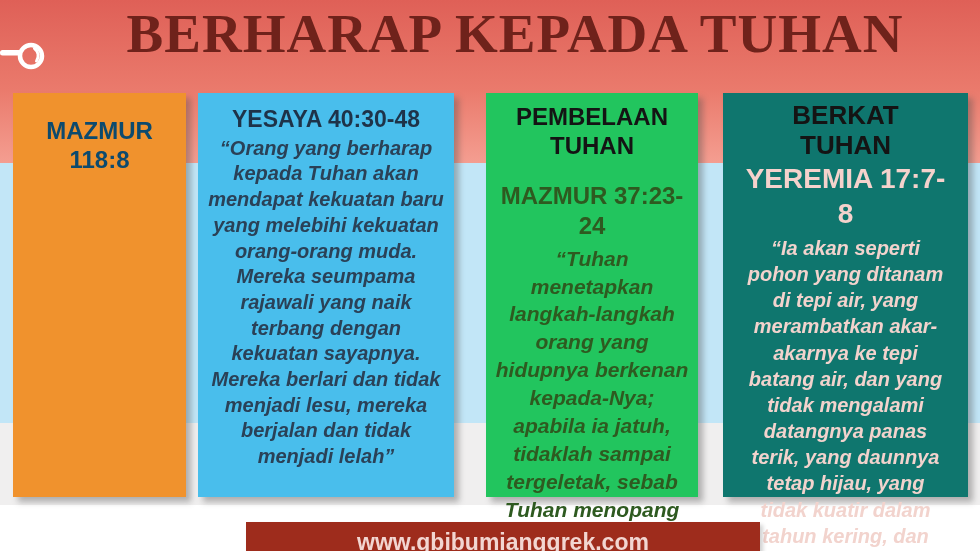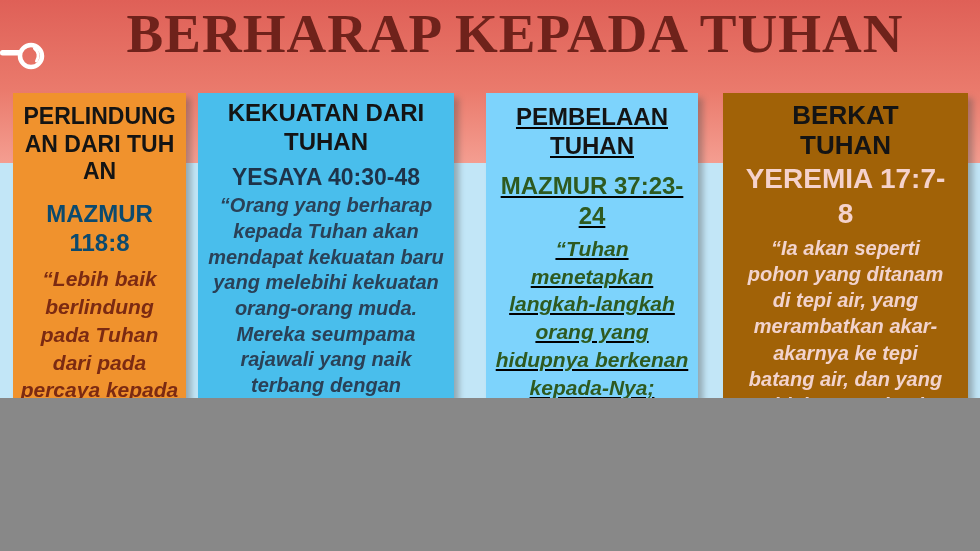--- a/index.html
+++ b/index.html
@@ -1,17 +1,17 @@
 <!DOCTYPE html>
 <html><head>
 <meta charset="utf-8">
 <style>
   html,body{margin:0;padding:0;background:#888;}
   .slide{
-    position:relative;width:980px;height:398px;overflow:hidden;
+    position:relative;width:980px;height:551px;overflow:hidden;
     background:#ffffff;font-family:"Liberation Sans", sans-serif;
     margin:0 auto;
   }
   
   .band{position:absolute;left:0;width:100%;}
   .band-salmon{top:0;height:163px;background:linear-gradient(180deg,#DF6057 0%,#EA7A6C 55%,#F49E91 100%);}
   .band-blue{top:163px;height:260px;background:#C2E6F7;}
   .band-gray{top:423px;height:82px;background:#F0EFEF;}
   
   .logo{position:absolute;left:0;top:18px;}
@@ -31,25 +31,25 @@
   .card .ref{font-weight:bold;}
   .card .quote{margin:0;font-weight:bold;font-style:italic;}
   .c1{left:13px;width:173px;background:#F0922D;padding:10px 7px;}
   .c1 h2{font-size:23px;line-height:1.2;word-break:break-all;}
   .c1 .ref{margin-top:14px;font-size:24px;line-height:1.2;color:#0c4a6e;}
   .c1 .quote{margin-top:8px;font-size:21px;line-height:1.32;color:#7B2A12;}
   .c2{left:198px;width:256px;background:#49BEEC;padding:6px 8px;}
   .c2 h2{font-size:24px;line-height:1.2;}
   .c2 .ref{margin-top:6px;font-size:23px;line-height:1.25;color:#1E3349;}
   .c2 .quote{margin-top:2px;font-size:20px;line-height:1.285;color:#2A4157;}
-  .c3{left:486px;width:212px;background:#7dd3fc;padding:10px 8px;text-decoration:underline;}
+  .c3{left:486px;width:212px;background:#22c55e;padding:10px 8px;}
   .c3 h2{font-size:24px;line-height:1.2;}
-  .c3 .ref{margin-top:10px;font-size:24px;line-height:1.25;color:#2E5A20;}
+  .c3 .ref{margin-top:20px;font-size:24px;line-height:1.25;color:#2E5A20;}
   .c3 .quote{margin-top:4px;font-size:21px;line-height:1.33;color:#2E5A20;}
-  .c4{left:723px;width:245px;background:#a16207;padding:8px 22px;}
+  .c4{left:723px;width:245px;background:#0f766e;padding:8px 22px;}
   .c4 h2{font-size:26px;line-height:1.15;}
   .c4 .ref{margin-top:0;font-size:28px;line-height:1.25;color:#F5D2CC;}
   .c4 .quote{margin-top:4px;font-size:20px;line-height:1.31;color:#F2D3CD;text-align:center;}
   
   .site-bar{
     position:absolute;left:246px;top:522px;width:514px;height:41px;
     background:#9E2C1C;color:#F2D6D1;text-align:center;
     font-size:23px;font-weight:bold;line-height:41px;
     box-shadow:3px 3px 4px rgba(0,0,0,0.18);
   }
@@ -65,27 +65,24 @@
 
   <svg class="logo" width="62" height="62" viewBox="0 0 62 62" aria-hidden="true">
     <rect x="0" y="32" width="21" height="5.5" rx="2.5" fill="#ffffff"></rect>
     <circle cx="31" cy="38" r="11" fill="none" stroke="#ffffff" stroke-width="4.5"></circle>
     <path d="M34.5 30.5 a 9 9 0 0 1 2 12.5" fill="none" stroke="#ffffff" stroke-width="3" stroke-linecap="round"></path>
   </svg>
 
   <h1 class="title">BERHARAP KEPADA TUHAN</h1>
 
   <section class="card c1">
-    <h2>PERLINDUNGAN DARI TUHAN</h2>
     <div class="ref">MAZMUR 118:8</div>
-    <p class="quote">“Lebih baik berlindung pada Tuhan dari pada percaya kepada manusia.”</p>
   </section>
 
   <section class="card c2">
-    <h2>KEKUATAN DARI TUHAN</h2>
     <div class="ref">YESAYA 40:30-48</div>
     <p class="quote">“Orang yang berharap kepada Tuhan akan mendapat kekuatan baru yang melebihi kekuatan orang-orang muda. Mereka seumpama rajawali yang naik terbang dengan kekuatan sayapnya. Mereka berlari dan tidak menjadi lesu, mereka berjalan dan tidak menjadi lelah”</p>
   </section>
 
   <section class="card c3">
     <h2>PEMBELAAN TUHAN</h2>
     <div class="ref">MAZMUR 37:23-24</div>
     <p class="quote">“Tuhan menetapkan langkah-langkah orang yang hidupnya berkenan kepada-Nya; apabila ia jatuh, tidaklah sampai tergeletak, sebab Tuhan menopang tangannya.”</p>
   </section>
 

